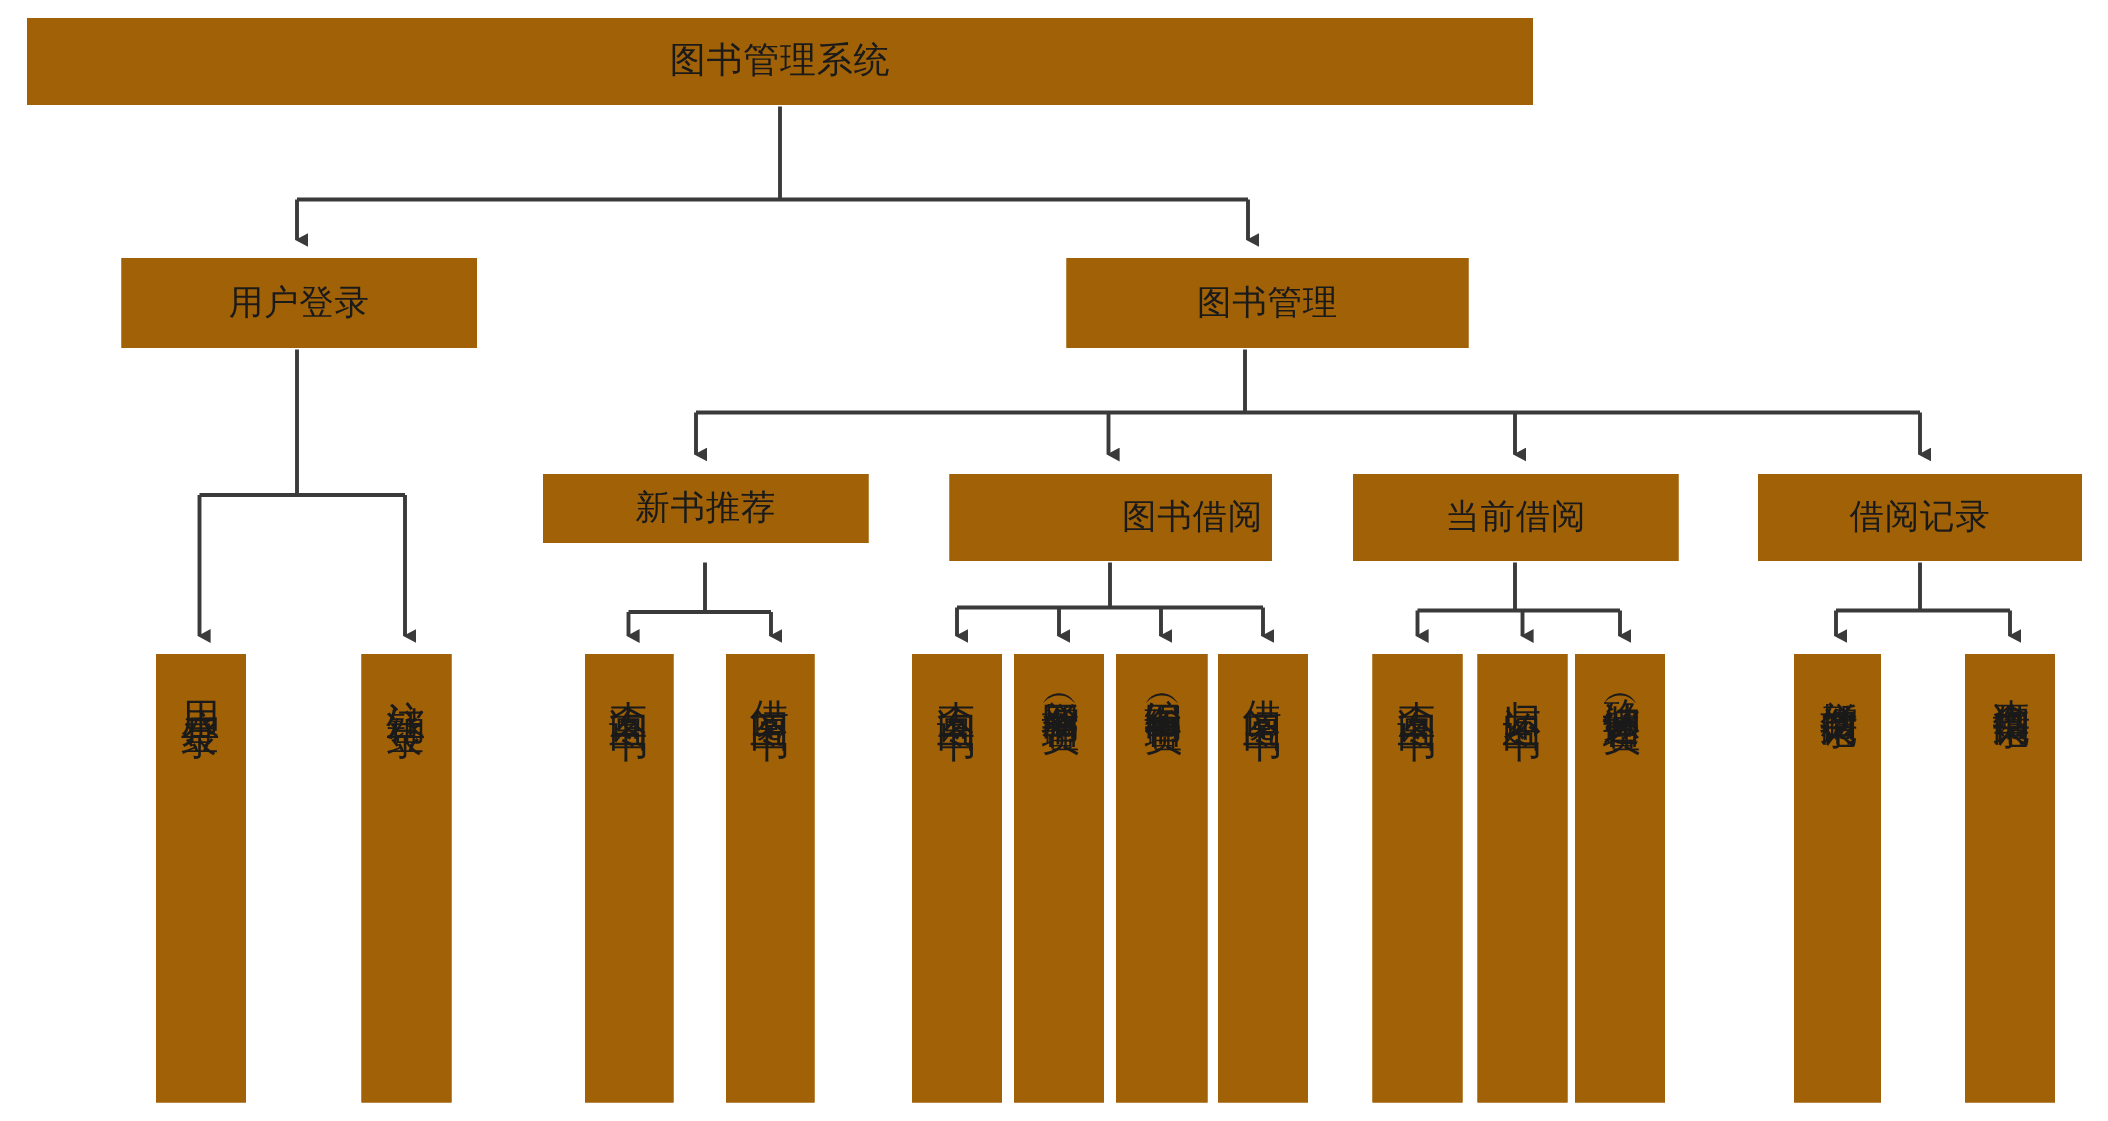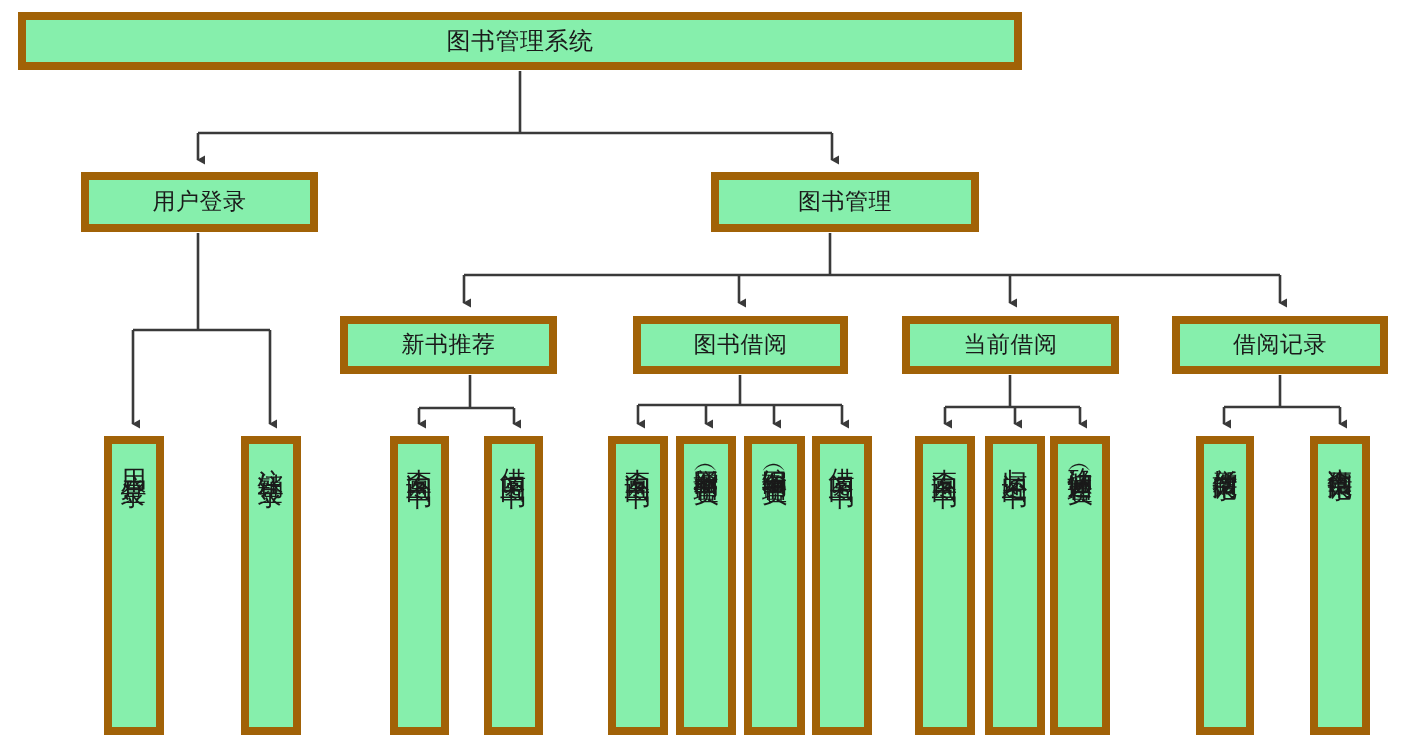--- a/index.html
+++ b/index.html
@@ -17,22 +17,22 @@
   svg#wires{
     position:absolute;
     left:0; top:0;
     width:1405px;
     height:747px;
     pointer-events:none;
   }
   .node{
     position:absolute;
     box-sizing:border-box;
-    border:8px solid #a16207;
-    background:#86efac;
+    border:6px solid #a16207;
+    background:#a16207;
     display:flex;
     align-items:center;
     justify-content:center;
     z-index:2;
   }
   .node .lbl{
     display:block;
     white-space:nowrap;
     line-height:1.02;
     letter-spacing:0.5px;
@@ -130,24 +130,24 @@
     <span class="lbl">图书管理系统</span>
   </div>
 
   <div class="node h" style="left:81px; top:172px; width:237px; height:60px;">
     <span class="lbl">用户登录</span>
   </div>
   <div class="node h" style="left:711px; top:172px; width:268px; height:60px;">
     <span class="lbl">图书管理</span>
   </div>
 
-  <div class="node h" style="left:340px; top:316px; width:217px; height:58px;">
+  <div class="node h" style="left:362px; top:316px; width:217px; height:46px;">
     <span class="lbl">新书推荐</span>
   </div>
-  <div class="node h" style="left:633px; top:316px; width:215px; height:58px;">
+  <div class="node h" style="left:633px; top:316px; width:215px; height:58px;justify-content:flex-end;">
     <span class="lbl">图书借阅</span>
   </div>
   <div class="node h" style="left:902px; top:316px; width:217px; height:58px;text-align:center;">
     <span class="lbl">当前借阅</span>
   </div>
   <div class="node h" style="left:1172px; top:316px; width:216px; height:58px;">
     <span class="lbl">借阅记录</span>
   </div>
 
   <div class="node v" style="left:104px; top:436px; width:60px; height:299px;">

